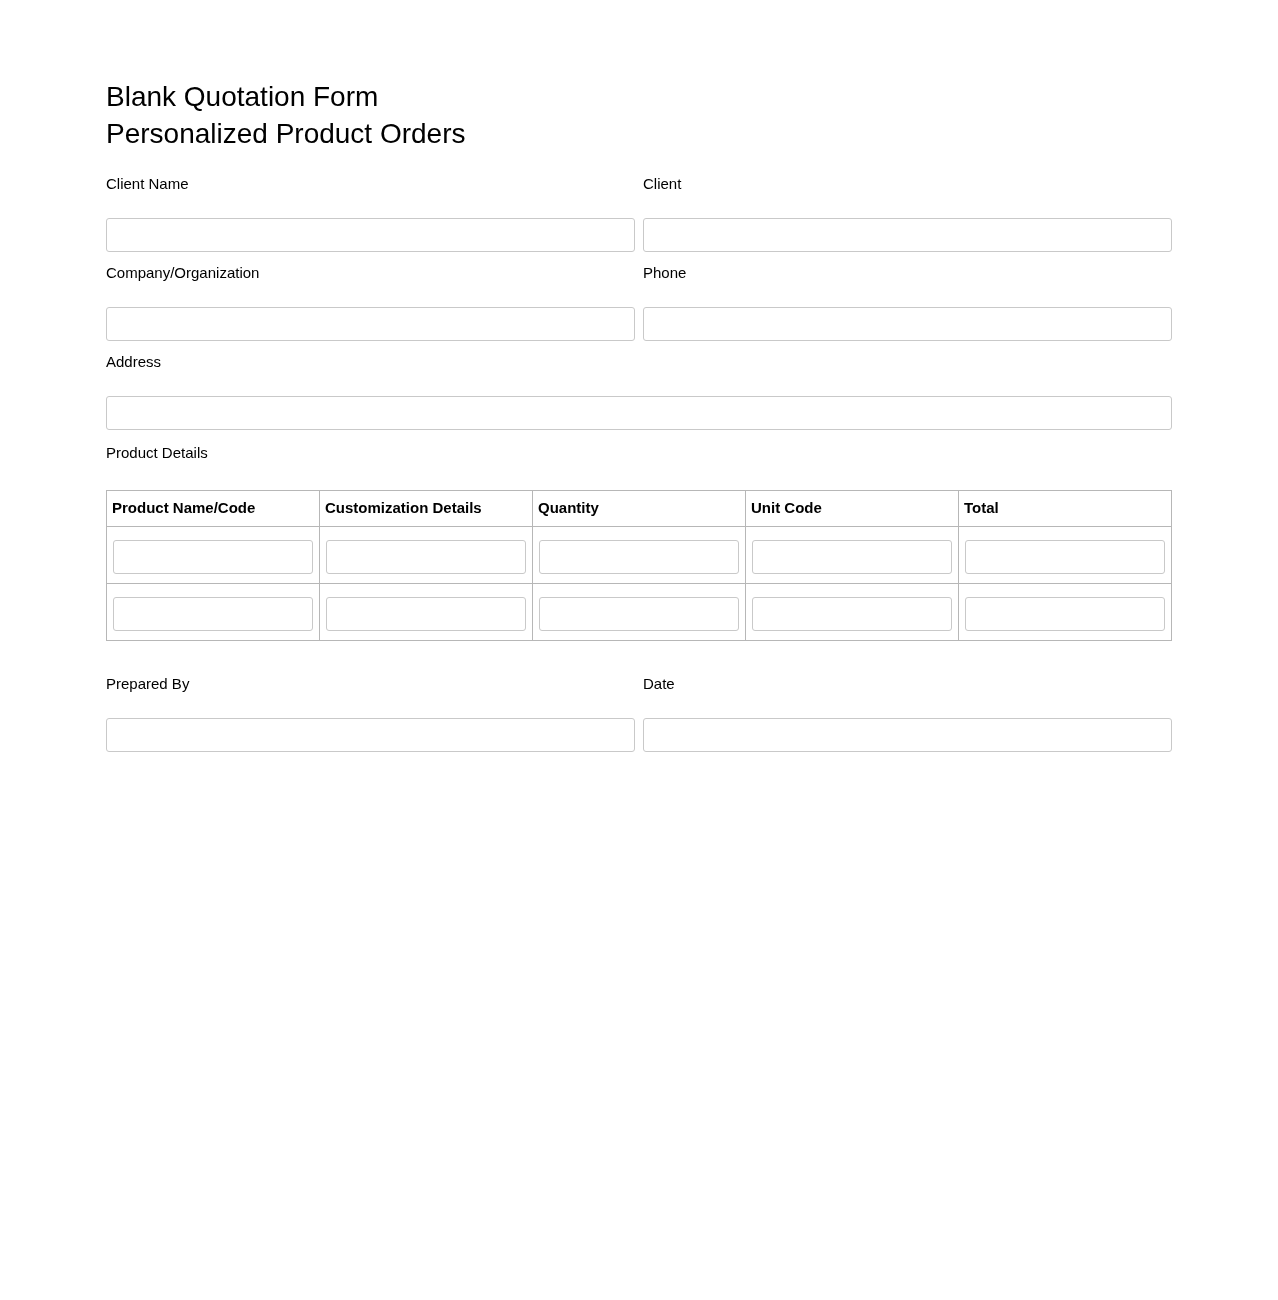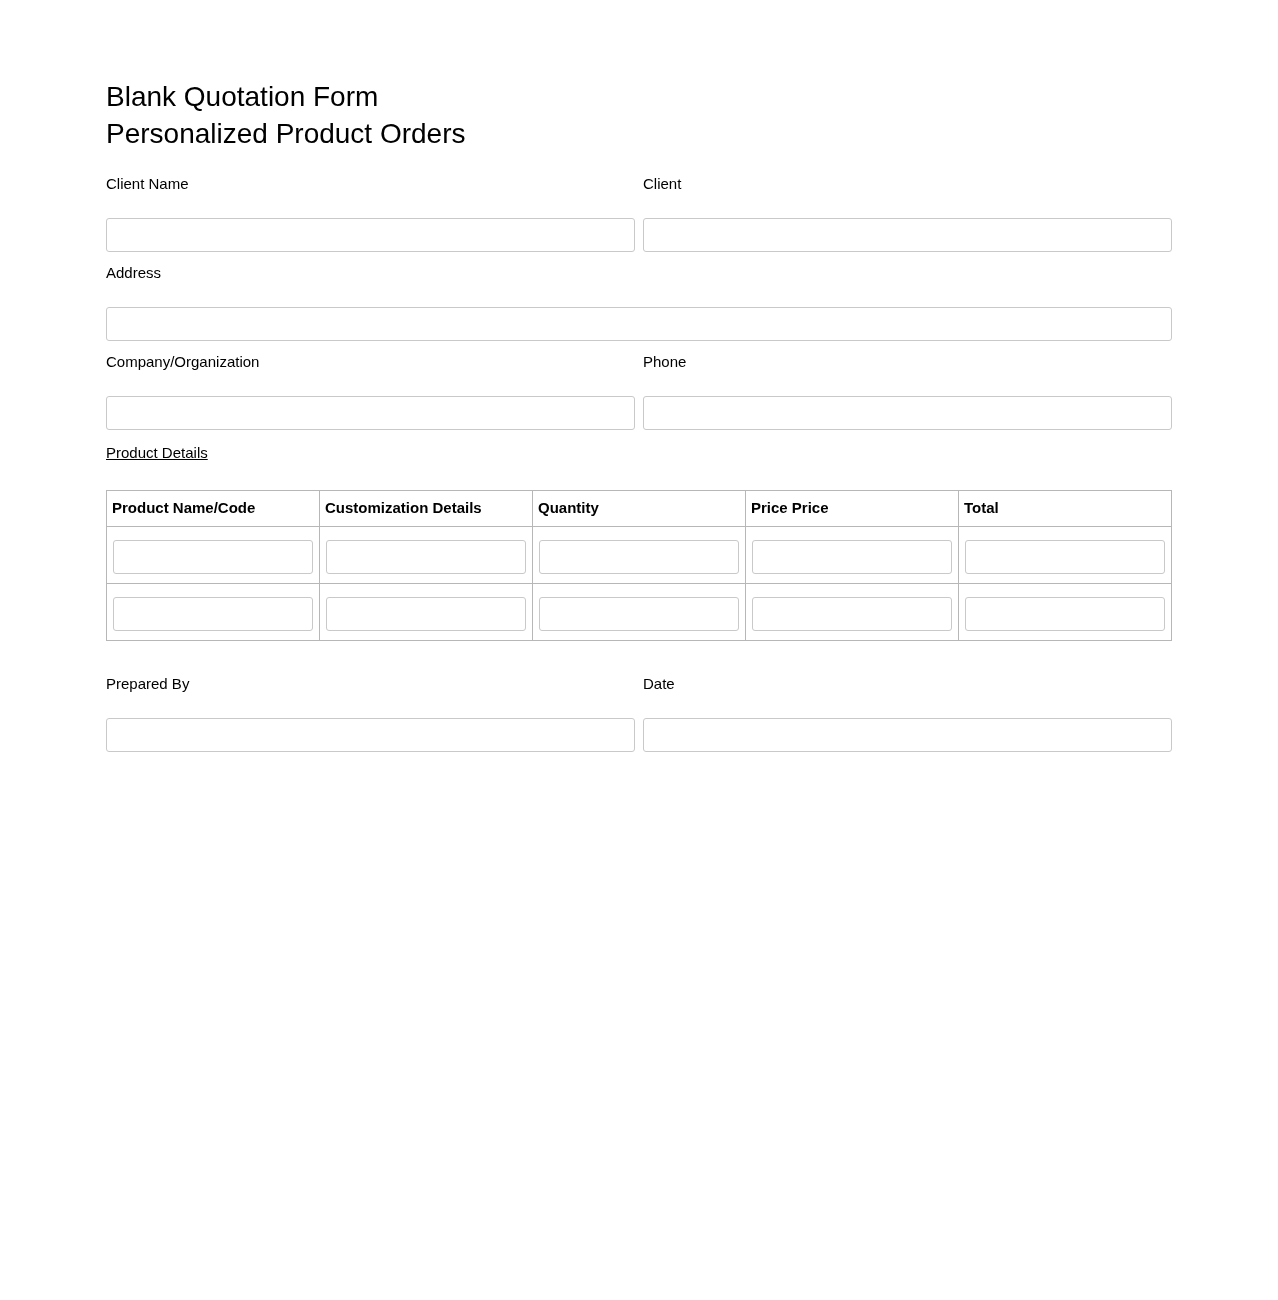--- a/index.html
+++ b/index.html
@@ -40,21 +40,20 @@
     display: block;
     font-size: 15px;
     line-height: 20px;
     margin: 0 0 24px 0;
     color: #000000;
   }
   .section-label {
     font-size: 15px;
     line-height: 20px;
     margin: 13px 0 27px 0;
-    text-decoration: underline;
   }
   .text-input {
     display: block;
     width: 100%;
     height: 34px;
     border: 1px solid #c9c9c9;
     border-radius: 3px;
     background: #ffffff;
     padding: 0 8px;
     font-family: inherit;
@@ -141,45 +140,45 @@
       <input type="text" class="text-input" value="" style="">
     </div>
     <div class="field">
       <label class="field-label">Client</label>
       <input type="text" class="text-input" value="" style="">
     </div>
   </div>
 
   <div class="form-row">
     <div class="field">
+      <label class="field-label">Company/Organization</label>
+      <input type="text" class="text-input" value="" style="">
+    </div>
+    <div class="field">
+      <label class="field-label">Phone</label>
+      <input type="text" class="text-input" value="" style="">
+    </div>
+  </div>
+
+  <div class="form-row">
+    <div class="field">
       <label class="field-label">Address</label>
-      <input type="text" class="text-input" value="" style="">
-    </div>
-  </div>
-
-  <div class="form-row">
-    <div class="field">
-      <label class="field-label">Company/Organization</label>
-      <input type="text" class="text-input" value="" style="">
-    </div>
-    <div class="field">
-      <label class="field-label">Phone</label>
       <input type="text" class="text-input" value="" style="">
     </div>
   </div>
 
   <div class="section-label">Product Details</div>
 
   <table class="product-table">
     <thead>
       <tr>
         <th>Product Name/Code</th>
         <th>Customization Details</th>
         <th>Quantity</th>
-        <th>Price Price</th>
+        <th>Unit Code</th>
         <th>Total</th>
       </tr>
     </thead>
     <tbody>
       <tr>
         <td>
           <input type="text" class="cell-input" value="" style="">
         </td>
         <td>
           <input type="text" class="cell-input" value="" style="">

